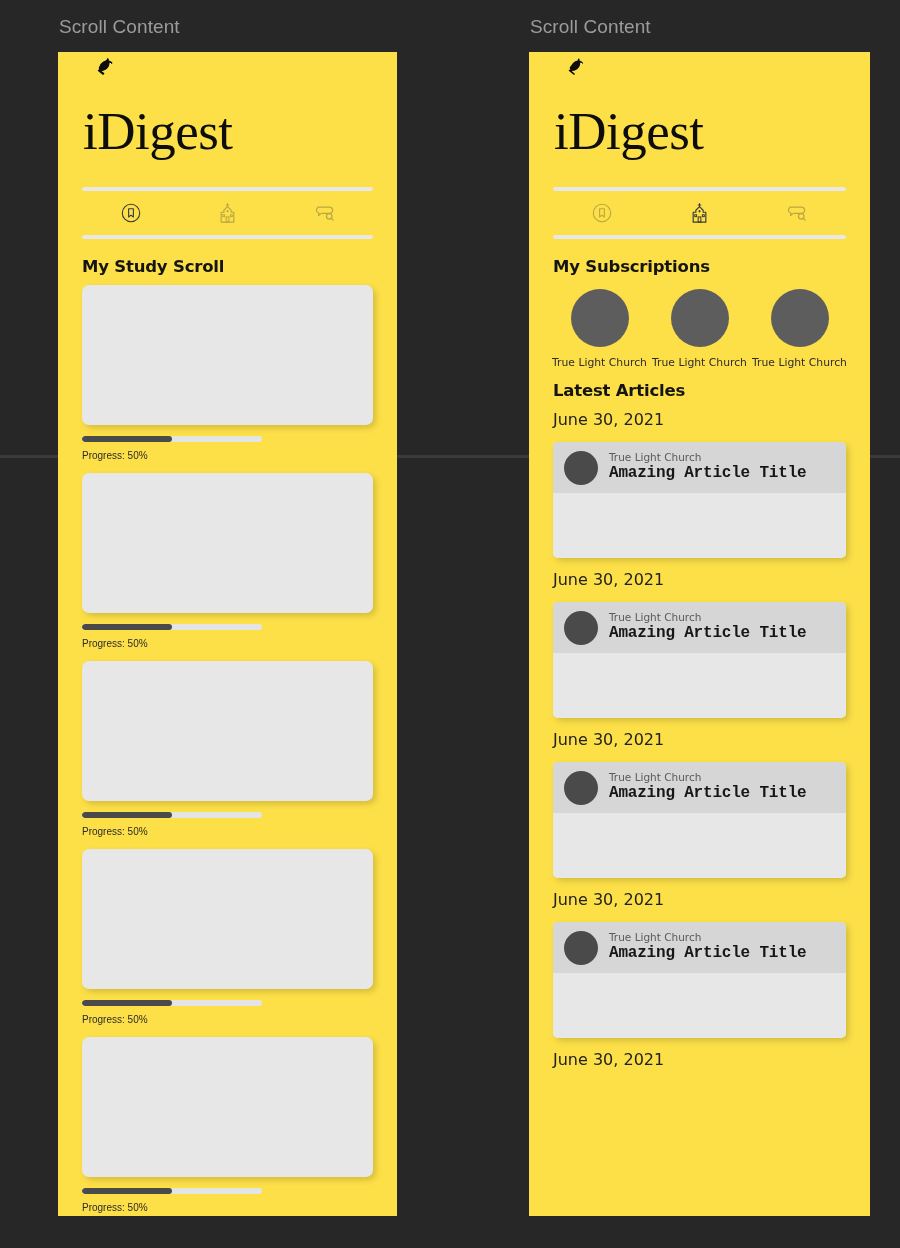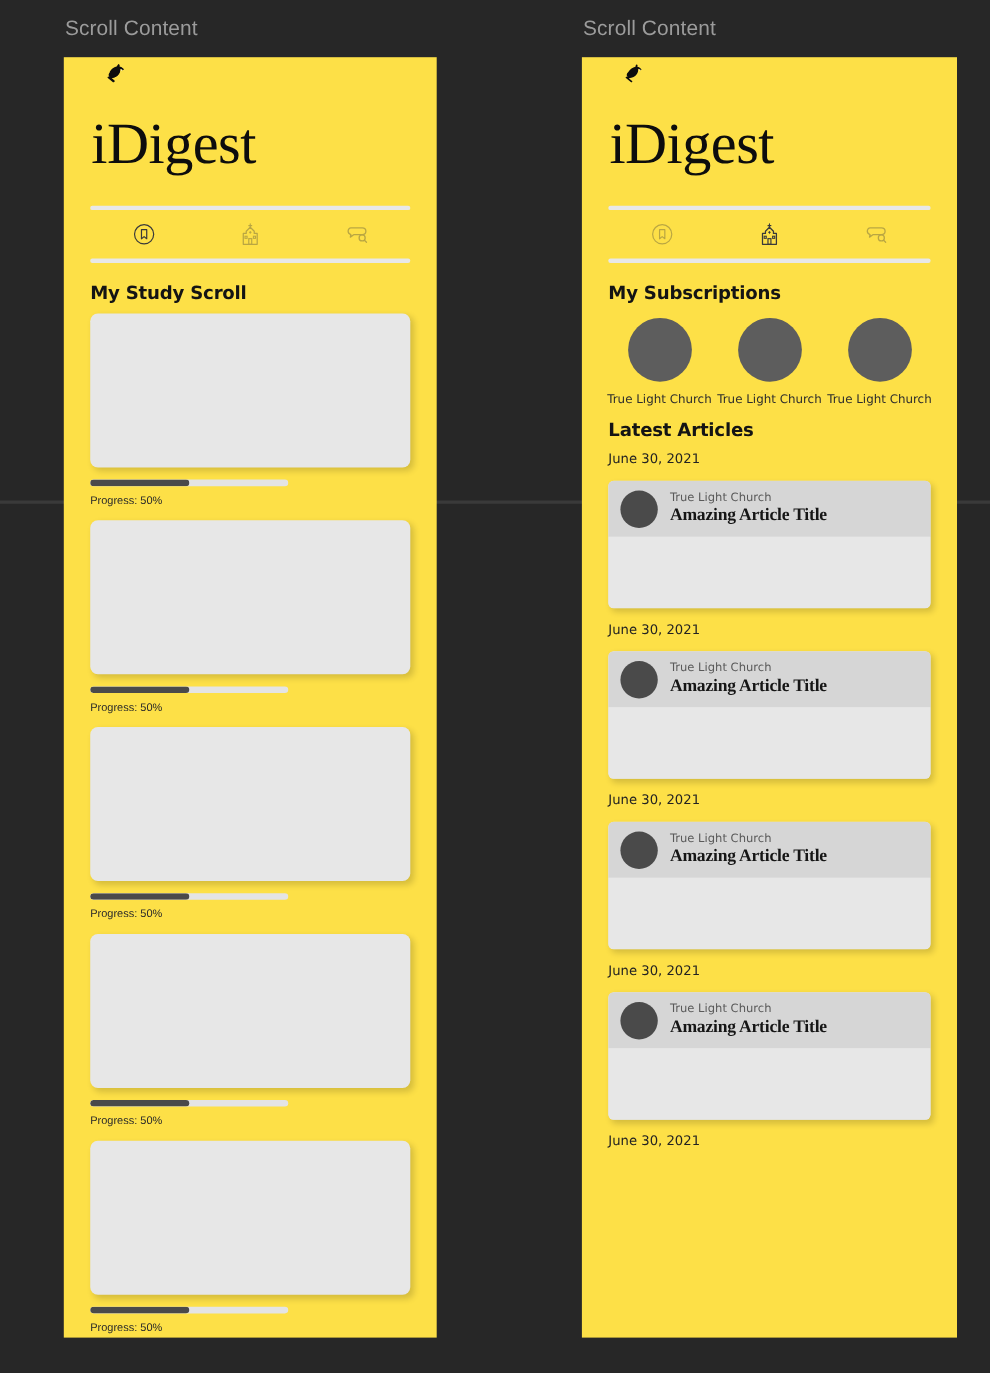--- a/index.html
+++ b/index.html
@@ -167,21 +167,21 @@
     font-size: 10.8px;
     color: #2d2d2d;
     white-space: nowrap;
   }
 
   
   .articles { padding: 0 24px; }
   .article-block { margin-bottom: 0; }
   .article-date {
     font-family: "DejaVu Sans", sans-serif;
-    font-size: 12px;
+    font-size: 16px;
     color: #222222;
     margin-bottom: 13px;
   }
   .article-card {
     background: #e7e7e7;
     border-radius: 5px;
     box-shadow: 3px 3px 6px rgba(0,0,0,0.16);
     overflow: hidden;
     margin-bottom: 12px;
     cursor: pointer;
@@ -202,21 +202,21 @@
     flex: none;
   }
   .article-meta { display: flex; flex-direction: column; line-height: 1.1; }
   .article-church {
     font-family: "DejaVu Sans", sans-serif;
     font-size: 10.5px;
     color: #5a5a5a;
     margin-bottom: 2px;
   }
   .article-title {
-    font-family: Liberation Serif, serif;
+    font-family: Liberation Mono, monospace;
     font-weight: bold;
     font-size: 16px;
     color: #161616;
     letter-spacing: -0.2px;
   }
   .article-body { height: 65px; background: #e7e7e7; }
 </style>
 </head>
 <body>
 

